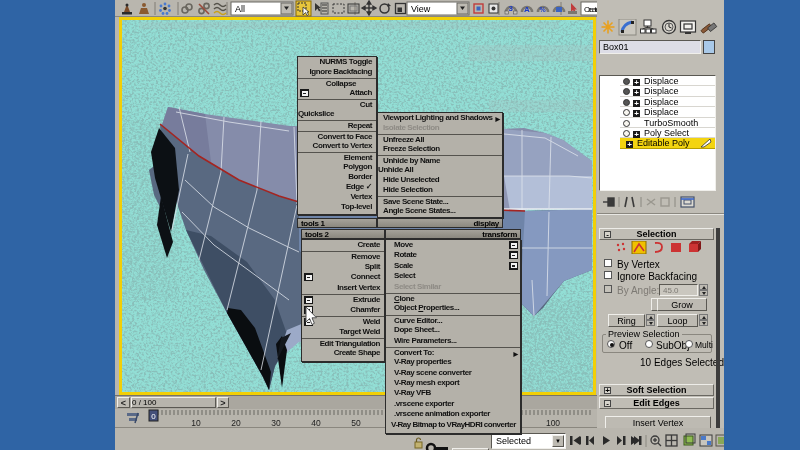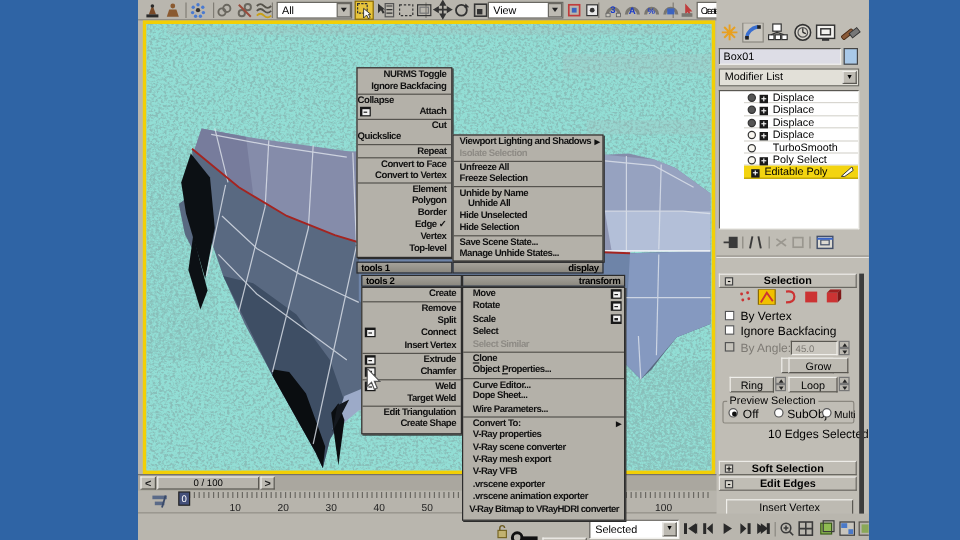--- a/index.html
+++ b/index.html
@@ -265,46 +265,46 @@
   <polyline points="161,124 200,156 240,180 280,196 310,205" stroke="#a42420" stroke-width="1.6" fill="none"></polyline>
   <polyline points="498,210 526,211" stroke="#a42420" stroke-width="1.6" fill="none"></polyline>
 </g>
 </svg>
     </div>
   </div>
 
   <div class="qm qm1" style="left:182px;top:56px;width:80px;height:159px;">
     <div class="qr" style="text-align:right;padding-right:4px;">NURMS Toggle</div>
     <div class="qr" style="text-align:right;padding-right:4px;">Ignore Backfacing</div>
-    <div class="qr sepl" style="text-align:left;padding-right:20px;">Collapse</div>
+    <div class="qr sepl" style="text-align:right;padding-right:20px;">Collapse</div>
     <div class="qr" style="text-align:right;padding-right:4px;">Attach<span class="mbox" style="left:2px;top:1px;"></span></div>
     <div class="qr sepl" style="text-align:right;padding-right:4px;">Cut</div>
     <div class="qr" style="text-align:left;padding-right:4px;">Quickslice</div>
     <div class="qr sepl" style="text-align:right;padding-right:4px;">Repeat</div>
     <div class="qr sepl" style="text-align:right;padding-right:4px;">Convert to Face</div>
     <div class="qr" style="text-align:right;padding-right:4px;">Convert to Vertex</div>
     <div class="qr sepl" style="text-align:right;padding-right:4px;">Element</div>
     <div class="qr" style="text-align:right;padding-right:4px;">Polygon</div>
     <div class="qr" style="text-align:right;padding-right:4px;">Border</div>
     <div class="qr" style="text-align:right;padding-right:4px;">Edge ✓</div>
     <div class="qr" style="text-align:right;padding-right:4px;">Vertex</div>
     <div class="qr" style="text-align:right;padding-right:4px;">Top-level</div>
   </div>
 
   <div class="qm qm1" style="left:262px;top:112px;width:126px;height:106px;">
     <div class="qr" style="padding-left:5px;">Viewport Lighting and Shadows<span class="arr">▶</span></div>
     <div class="qr gray" style="padding-left:5px;">Isolate Selection</div>
     <div class="qr sepl" style="padding-left:5px;">Unfreeze All</div>
     <div class="qr" style="padding-left:5px;">Freeze Selection</div>
     <div class="qr sepl" style="padding-left:5px;">Unhide by Name</div>
-    <div class="qr" style="padding-left:12px;">Unhide All</div>
+    <div class="qr" style="padding-left:0;">Unhide All</div>
     <div class="qr" style="padding-left:5px;">Hide Unselected</div>
     <div class="qr" style="padding-left:5px;">Hide Selection</div>
     <div class="qr sepl" style="padding-left:5px;">Save Scene State...</div>
-    <div class="qr" style="padding-left:5px;">Manage Unhide States...</div>
+    <div class="qr" style="padding-left:5px;">Angle Scene States...</div>
   </div>
 
   <div class="qh" style="left:182px;top:218px;width:80px;height:10px;padding-left:3px;line-height:9px;">tools 1</div>
   <div class="qh" style="left:262px;top:218px;width:126px;height:10px;text-align:right;padding-right:3px;line-height:9px;">display</div>
 
   <div class="qh" style="left:186px;top:229px;width:84px;height:10px;padding-left:3px;line-height:9px;">tools 2</div>
   <div class="qh" style="left:270px;top:229px;width:136px;height:10px;text-align:right;padding-right:3px;line-height:9px;">transform</div>
 
   <div class="qm qm2l" style="left:186px;top:239px;width:84px;height:123px;">
     <div class="qr" style="text-align:right;padding-right:4px;">Create</div>
@@ -387,23 +387,20 @@
       </g>
       <g transform="translate(103,0)">
         <rect x="1" y="8" width="11" height="3.6" rx="1" transform="rotate(-38 6 10)" fill="#8a5a38" stroke="#4a2a14" stroke-width="0.8"></rect>
         <rect x="8" y="6" width="8" height="4.6" transform="rotate(-38 12 8)" fill="#777" stroke="#333" stroke-width="0.8"></rect>
       </g>
     </svg>
 
     <div class="abs sunk" style="left:2px;top:40px;width:102px;height:14px;background:#dddde6;font-size:9px;line-height:12px;padding-left:3px;color:#000;">Box01</div>
     <div class="abs" style="left:106px;top:40px;width:12px;height:14px;background:#a9c9e8;border:1px solid #444;"></div>
 
-    <div class="abs" style="left:2px;top:57px;width:117px;height:15px;background:#e2e0d8;border:1px solid #6a6862;font-size:9px;line-height:13px;padding-left:4px;color:#000;">Modifier List
-      <span class="abs btn" style="right:1px;top:1px;width:12px;height:11px;font-size:6px;text-align:center;line-height:10px;">▼</span>
-    </div>
 
     <div class="abs sunk" style="left:2px;top:75px;width:117px;height:116px;background:#fff;overflow:hidden;">
       <div class="stkr"><span class="bulb on"></span><span class="plusb">+</span>Displace</div>
       <div class="stkr"><span class="bulb on"></span><span class="plusb">+</span>Displace</div>
       <div class="stkr"><span class="bulb on"></span><span class="plusb">+</span>Displace</div>
       <div class="stkr"><span class="bulb"></span><span class="plusb">+</span>Displace</div>
       <div class="stkr"><span class="bulb"></span><span style="display:inline-block;width:11px;"></span>TurboSmooth</div>
       <div class="stkr"><span class="bulb"></span><span class="plusb">+</span>Poly Select</div>
       <div class="stkr sel"><span style="display:inline-block;width:3px;"></span><span class="plusb">+</span>Editable Poly
         <svg width="11" height="9" style="position:absolute;right:3px;top:1px;">
@@ -501,21 +498,21 @@
 
     <div class="roll" style="top:384px;">Soft Selection<span class="pm">+</span></div>
     <div class="roll" style="top:397px;">Edit Edges<span class="pm" style="line-height:5px;">-</span></div>
     <div class="abs btn t9" style="left:8px;top:416px;width:106px;height:14px;text-align:center;line-height:13px;">Insert Vertex</div>
 
     <div class="abs" style="left:119px;top:228px;width:4px;height:202px;background:#3c3c3c;"></div>
   </div>
 
   <div id="tslider" class="abs" style="left:0;top:395px;width:482px;height:14px;background:#aaa79f;border-top:1px solid #76736c;">
     <div class="abs btn" style="left:2px;top:1px;width:13px;height:11px;font-size:9px;font-weight:bold;text-align:center;line-height:10px;color:#222;">&lt;</div>
-    <div class="abs btn t8" style="left:16px;top:1px;width:85px;height:11px;text-align:center;line-height:10px;background:#b7b4ac;">0 / 100</div>
+    <div class="abs btn t8" style="left:16px;top:1px;width:85px;height:11px;text-align:left;line-height:10px;background:#b7b4ac;">0 / 100</div>
     <div class="abs btn" style="left:102px;top:1px;width:12px;height:11px;font-size:9px;font-weight:bold;text-align:center;line-height:10px;color:#222;">&gt;</div>
   </div>
   <div id="ruler" class="abs" style="left:0;top:409px;width:482px;height:19px;background:#b7b4ac;border-bottom:1px solid #8a877f;">
     <svg width="482" height="19">
       <g transform="translate(10,2)">
         <rect x="2" y="2" width="12" height="3" fill="#5a6a88"></rect>
           <rect x="4" y="7" width="8" height="3" fill="#5a6a88"></rect>
           <line x1="13" y1="2" x2="10" y2="12" stroke="#3a4a68" stroke-width="1.5"></line>
       </g>
       <line x1="34.5" y1="3.5" x2="478" y2="3.5" stroke="#6a6862" stroke-width="5" stroke-dasharray="1 3"></line>

